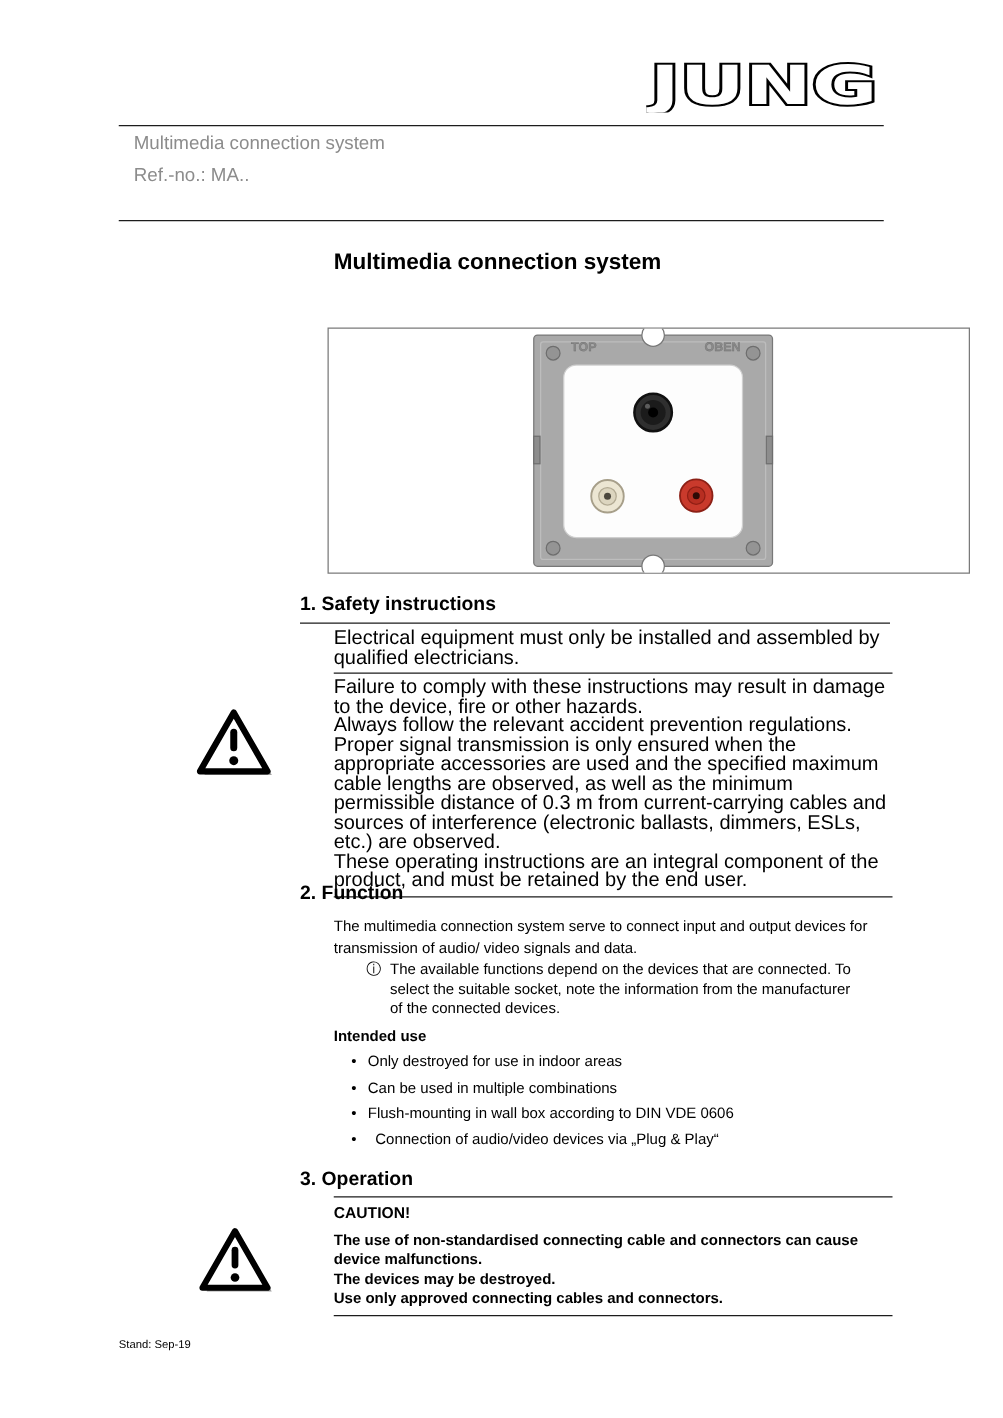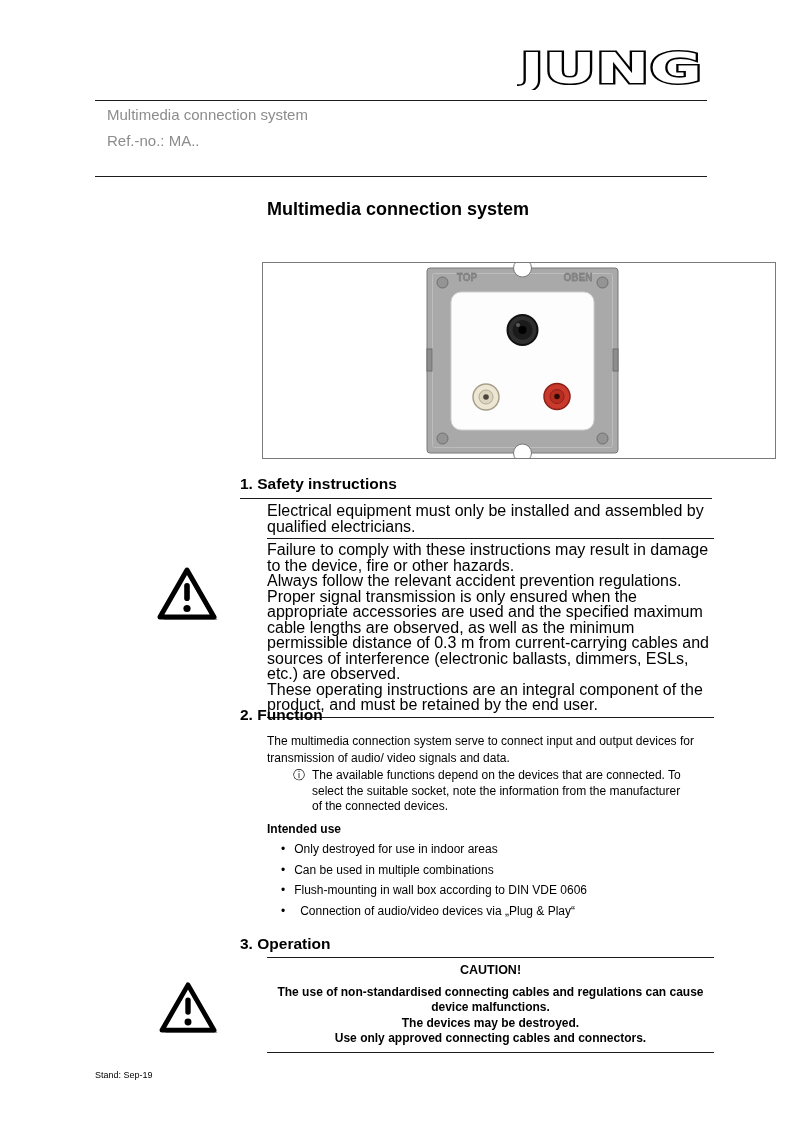--- a/index.html
+++ b/index.html
@@ -46,21 +46,21 @@
   .fn-info { position:absolute; left:293px; top:768px; width:398px;
     font-size:12px; line-height:15.5px; display:flex; gap:7px; align-items:flex-start; }
   .fn-info .glyph { flex:0 0 auto; }
   .fn-intended { position:absolute; left:267px; top:822px; font-size:12px; font-weight:700; }
 
   .fn-bullets { position:absolute; left:281px; top:843px; width:430px; font-size:12px; }
   .bullet-row { display:flex; gap:9px; align-items:baseline; margin-bottom:8.5px; line-height:12px; }
   .bullet-row:nth-child(4) .bullet-text { margin-left:6px; }
 
   .caution { position:absolute; left:267px; top:957px; width:447px;
-    font-size:12px; font-weight:700; line-height:15.5px;text-align:center; }
+    font-size:12px; font-weight:700; line-height:15.5px; }
   .caution .label { margin:5px 0 6px; font-size:12.5px; }
   .caution p { margin:0; }
   .caution .inner-rule.bottom { margin-top:5px; }
 
   .footer { position:absolute; left:95px; top:1070px; font-size:9px; }
 </style>
 </head>
 <body>
 
 <div class="page">
@@ -170,21 +170,21 @@
       <span>•</span>
       <span class="bullet-text">Connection of audio/video devices via „Plug &amp; Play“</span>
     </div>
   </div>
 
   <div class="section-heading" id="h-operation">3. Operation</div>
 
   <div class="caution">
     <div class="inner-rule" style="margin:0;"></div>
     <div class="label">CAUTION!</div>
-    <p>The use of non-standardised connecting cables and regulations can cause device malfunctions.</p>
+    <p>The use of non-standardised connecting cable and connectors can cause device malfunctions.</p>
     <p>The devices may be destroyed.</p>
     <p>Use only approved connecting cables and connectors.</p>
     <div class="inner-rule bottom"></div>
   </div>
 
   <svg class="tri" id="tri-operation" width="60" height="55" viewBox="0 0 62 57">
     <polygon points="34.5,7 61.5,54 7.5,54" fill="#a3a3a3"></polygon>
     <polygon points="31,4 58,51 4,51" fill="#ffffff" stroke="#000000" stroke-width="5" stroke-linejoin="round"></polygon>
     <rect x="28.2" y="17" width="5.6" height="18" rx="2.8" fill="#000000"></rect>
     <circle cx="31" cy="42.5" r="3.6" fill="#000000"></circle>

